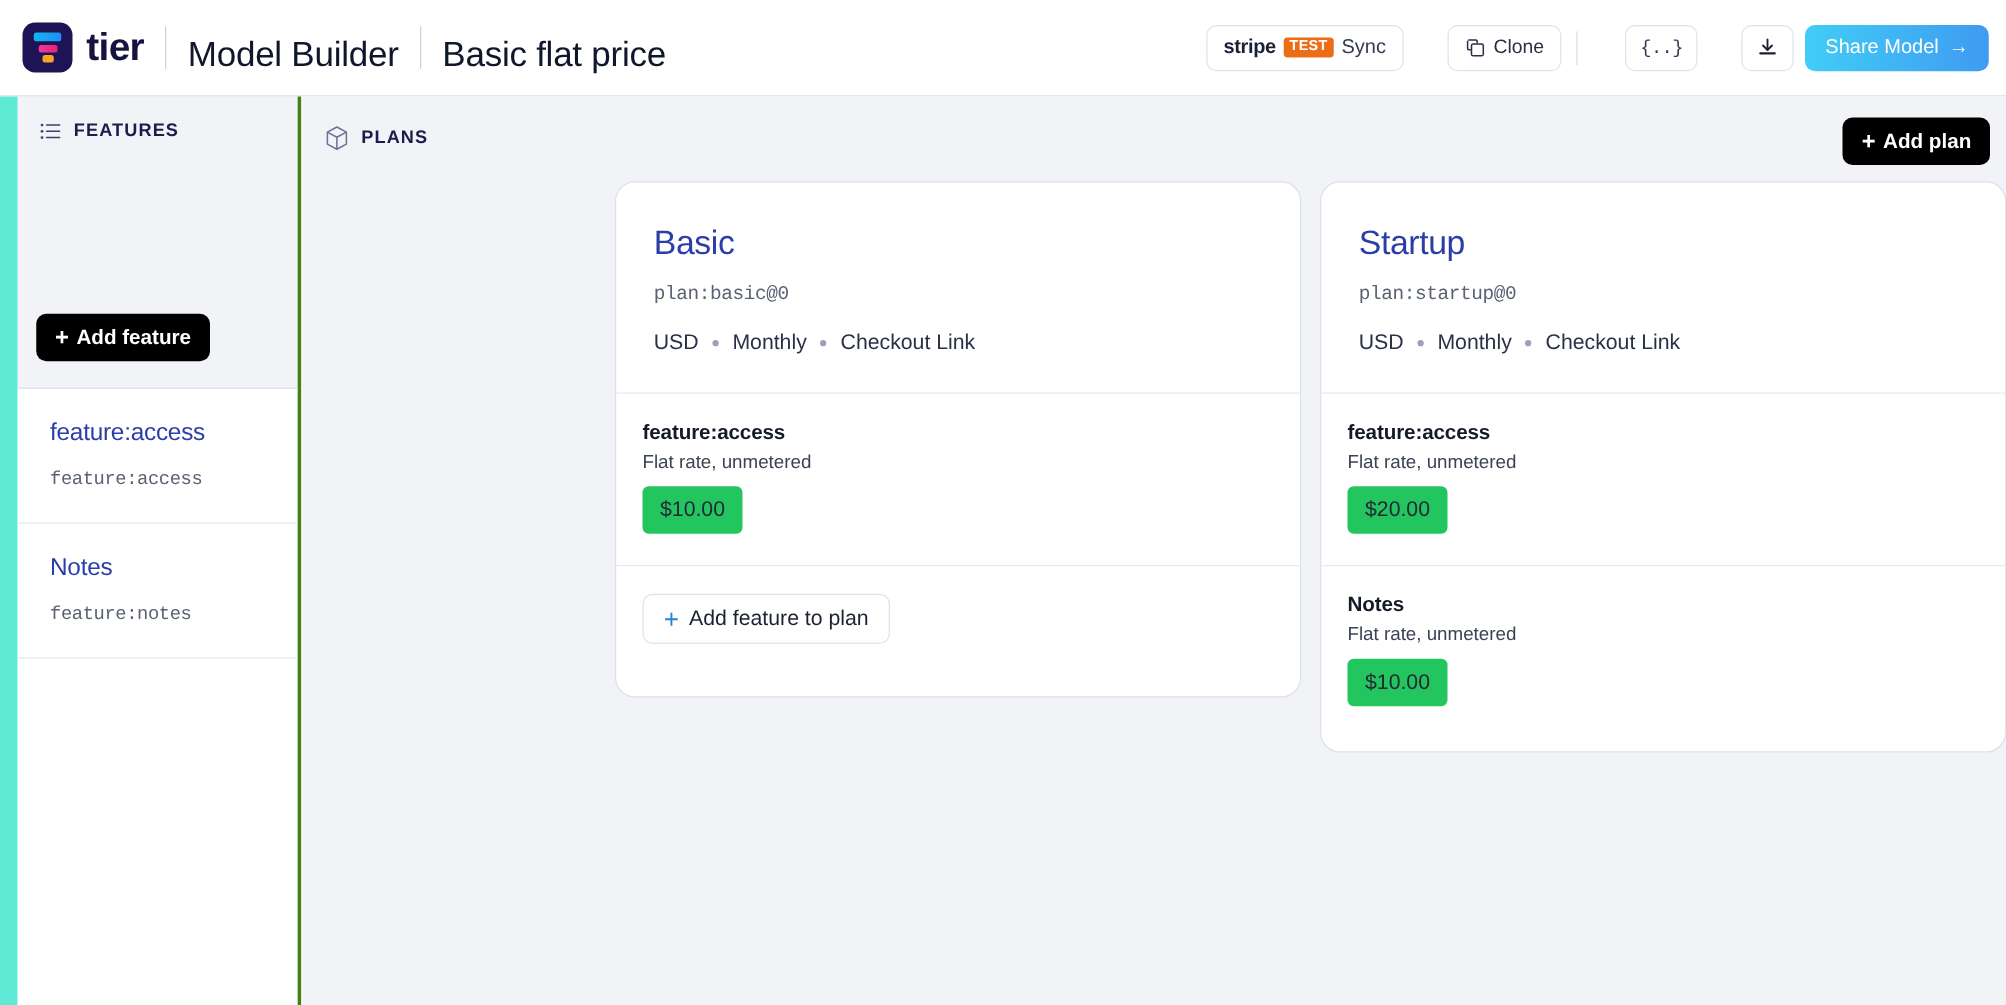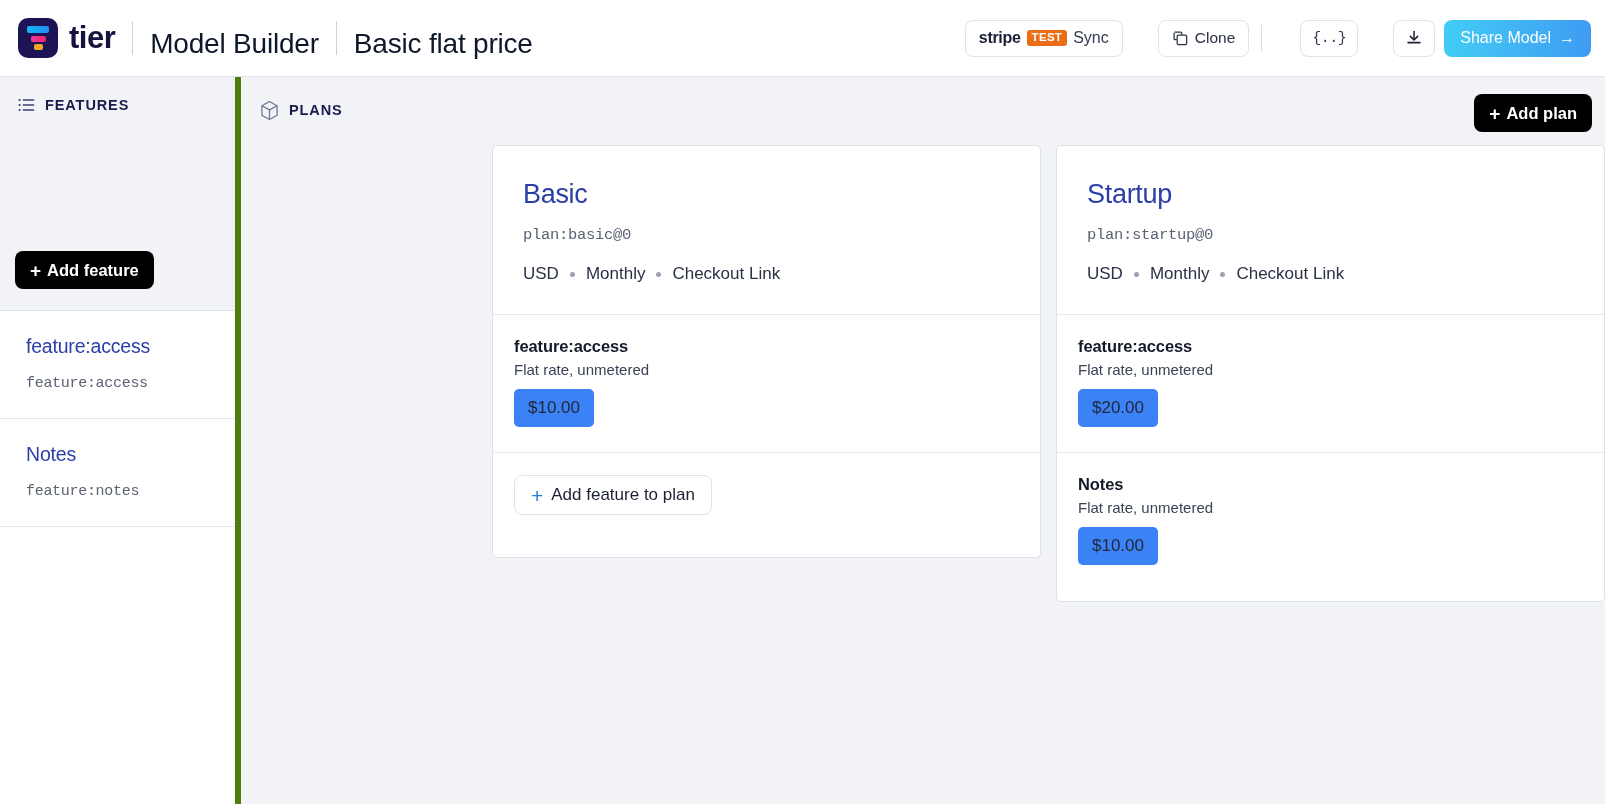--- a/index.html
+++ b/index.html
@@ -149,24 +149,25 @@
     flex: 1;
     display: flex;
     min-height: 0;
     background: #f1f3f7;
   }
 
   
   .sidebar {
     width: 241px;
     min-width: 241px;
-    border-right: 6px solid #4d7c0f;
+    border-right: 3px solid #4d7c0f;
     display: flex;
     flex-direction: column;
-    background: #6d28d9;
+    background: #5eead4;
+    padding-left: 14px;
   }
   .sb-top {
     height: 234px;
     min-height: 234px;
     background: #f1f3f7;
     border-bottom: 1px solid #dde1e9;
     position: relative;
     padding: 20px 0 0 0;
   }
   .sb-head {
@@ -262,21 +263,21 @@
   .plans-row {
     display: flex;
     gap: 15px;
     padding: 22px 0 0 251px;
     align-items: flex-start;
   }
   .plan-card {
     width: 577px;
     background: #ffffff;
     border: 1px solid #dde1e9;
-    border-radius: 5px;
+    border-radius: 16px;
     overflow: hidden;
   }
   .plan-head {
     padding: 33px 30px 30px;
     border-bottom: 1px solid #e6e9f0;
   }
   .plan-name {
     font-size: 27px;
     color: #2b3ea8;
     letter-spacing: -0.3px;
@@ -313,21 +314,21 @@
     margin-bottom: 5px;
     letter-spacing: -0.1px;
   }
   .pf-sub {
     font-size: 15px;
     color: #3b4254;
     margin-bottom: 11px;
   }
   .pf-price {
     display: inline-block;
-    background: #3b82f6;
+    background: #22c55e;
     border-radius: 5px;
     padding: 9px 14px;
     font-size: 17px;
     color: #222838;
   }
   .plan-footer {
     padding: 22px 21px 42px;
   }
   .add-feature-to-plan {
     height: 40px;

